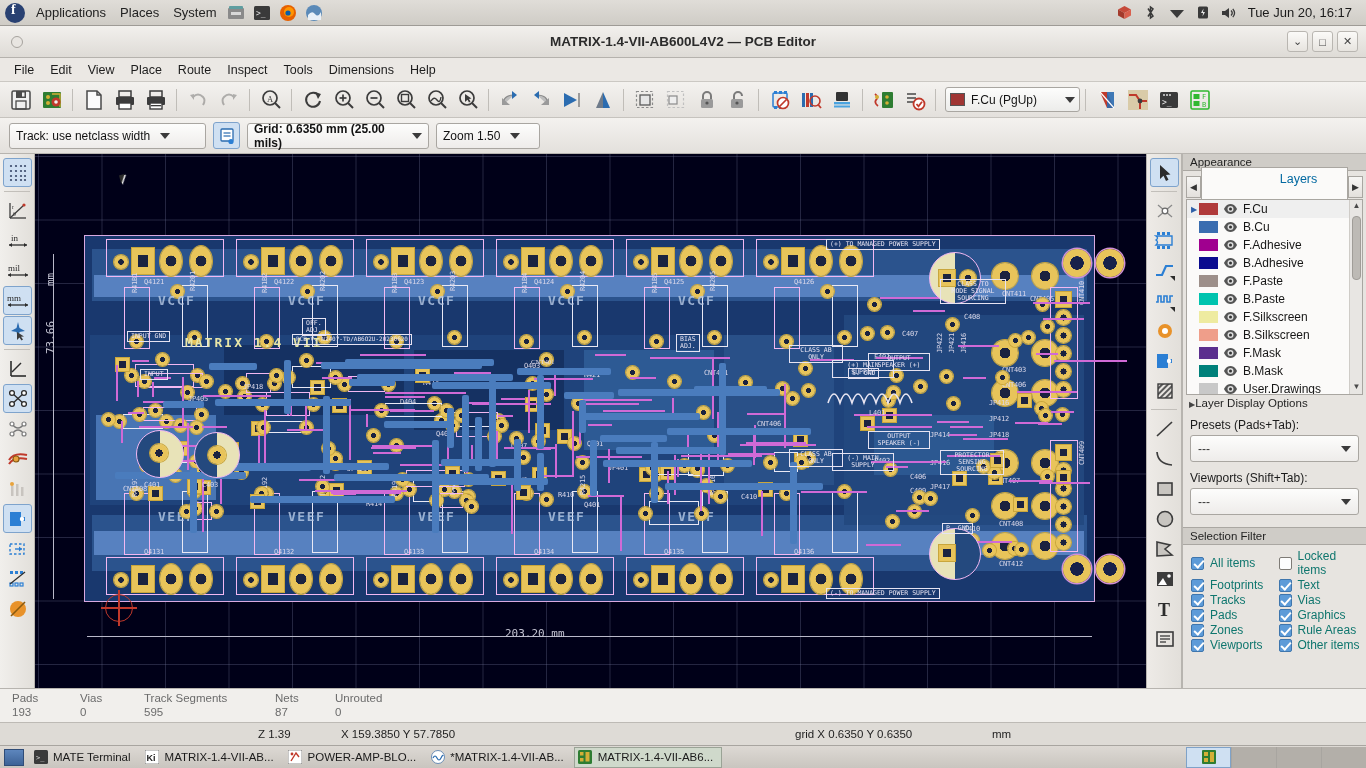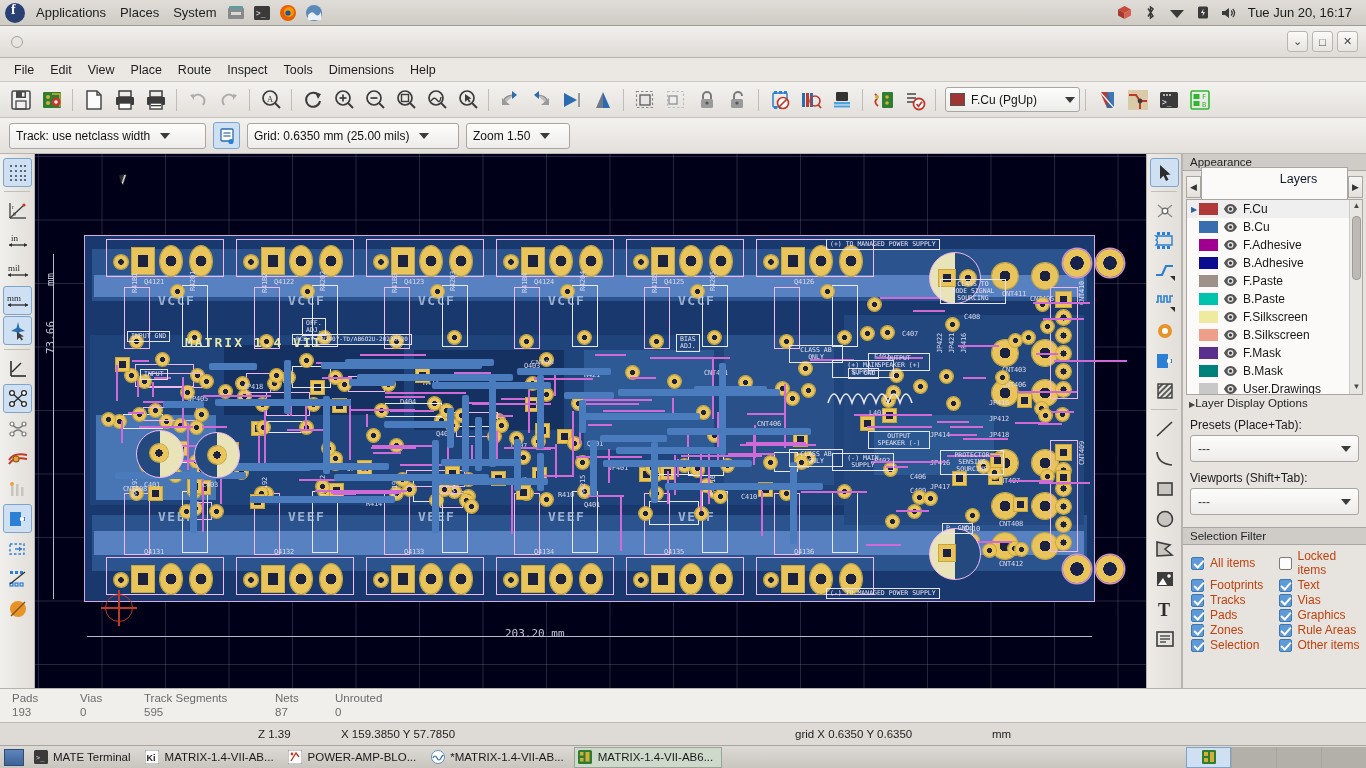--- a/index.html
+++ b/index.html
@@ -117,21 +117,21 @@
     display: flex; align-items: center; padding-left: 9px; gap: 7px;
   }
   .sel-combo {
     height: 26px; border: 1px solid #a9a6a1; border-radius: 3px;
     background: linear-gradient(#fdfdfc,#eeecea);
     display: flex; align-items: center; padding: 0 6px; font-size: 12px; color: #121212;
   }
   .sel-combo .combo-arrow { margin-left: 10px; }
   #combo-track { width: 197px; }
   #combo-via   { width: 280px; }
-  #combo-grid  { width: 212px; }
+  #combo-grid  { width: 182px; font-weight: bold; }
   #combo-zoom  { width: 104px; }
   #btn-track-edit {
     width: 27px; height: 27px; border: 1px solid #7ea3cc; border-radius: 3px;
     background: #cfe0f2; display: flex; align-items: center; justify-content: center; flex: none;
   }
 
   
   #toolbar-left {
     position: absolute; top: 154px; left: 0; width: 35px; height: 534px;
     background: linear-gradient(90deg,#f1efec,#e2dfda);
@@ -247,21 +247,21 @@
     display: flex; align-items: center; height: 24px; margin: 4px 3px 0 3px;
   }
   .tab-arrow {
     width: 15px; height: 22px; border: 1px solid #a9a6a1;
     background: linear-gradient(#f7f6f4,#e3e0dc);
     display: flex; align-items: center; justify-content: center; font-size: 9px; color: #333;
   }
   #layers-tab-label {
     flex: 1; height: 40px; background: #fbfaf9;
     border: 1px solid #a9a6a1; border-bottom: none;
-    text-align: center; line-height: 22px; font-size: 12.5px; color: #0f172a; padding-left: 48px;
+    text-align: center; line-height: 22px; font-size: 12.5px; color: #0369a1; padding-left: 48px;
   }
   #layer-list {
     margin: 0 3px; height: 196px; background: #fbfaf9;
     border: 1px solid #a9a6a1; overflow: hidden; position: relative;
   }
   .layer-row {
     display: flex; align-items: center; height: 18px; padding-left: 2px; font-size: 12px; color: #161616;
   }
   .layer-row.selected { background: #efefef; }
   .row-caret {
@@ -293,21 +293,21 @@
     background: linear-gradient(#fdfdfc,#eeecea);
     display: flex; align-items: center; padding: 0 7px; font-size: 12px; color: #333;
   }
   #selection-filter-header {
     margin-top: 12px; background: #cfccc7; border-top: 1px solid #aaa7a2;
     border-bottom: 1px solid #aaa7a2; padding: 2px 7px; font-size: 11.5px; color: #1f1f1f;
   }
   #filter-grid {
     display: grid; grid-template-columns: 1fr 1fr; padding: 4px 0 0 8px; row-gap: 1px;
   }
-  .filter-item { display: flex; align-items: center; font-size: 12px; color: #c2410c; }
+  .filter-item { display: flex; align-items: center; font-size: 12px; color: #0f766e; }
   .cbox {
     width: 13px; height: 13px; border: 1px solid #7e7b76; border-radius: 2px;
     background: #fdfdfd; margin-right: 6px; flex: none; position: relative;
   }
   .cbox.on { background: #5d9bd8; border-color: #3f76ad; }
   .cbox.on::after {
     content: ""; position: absolute; left: 3.5px; top: 0.5px;
     width: 4px; height: 8px; border: solid #fff;
     border-width: 0 2px 2px 0; transform: rotate(42deg);
   }
@@ -421,20 +421,21 @@
           <path d="M10 4.5 Q12.5 7 10 9.5" stroke="#3a3a3a" stroke-width="1.3" fill="none"></path>
           <path d="M11.8 2.8 Q15.3 7 11.8 11.2" stroke="#3a3a3a" stroke-width="1.3" fill="none"></path>
         </svg>
     </div>
     <div id="clock">Tue Jun 20, 16:17</div>
   </div>
 </div>
 
 <div id="titlebar">
   <div id="win-menubtn"></div>
+  <div id="win-title">MATRIX-1.4-VII-AB600L4V2 — PCB Editor</div>
   <div id="win-buttons">
     <div class="wbtn">⌄</div>
     <div class="wbtn">□</div>
     <div class="wbtn">✕</div>
   </div>
 </div>
 
 <div id="menubar">
   <div class="menu-item">File</div>
   <div class="menu-item">Edit</div>
@@ -1776,21 +1777,21 @@
     <div id="layer-scrollbar">
       <div class="sb-arrow" style="top:2px;">▲</div>
       <div id="layer-thumb"></div>
       <div class="sb-arrow" style="bottom:2px;">▼</div>
     </div>
   </div>
   <div id="layer-display-opts">
     <span style="font-size:8px;color:#444;">▶</span><span>Layer Display Options</span>
   </div>
 
-  <div class="field-label">Presets (Place+Tab):</div>
+  <div class="field-label">Presets (Pads+Tab):</div>
   <div class="panel-combo">
     <span>---</span>
     <span class="combo-arrow"></span>
   </div>
   <div class="field-label">Viewports (Shift+Tab):</div>
   <div class="panel-combo">
     <span>---</span>
     <span class="combo-arrow"></span>
   </div>
 
@@ -1831,21 +1832,21 @@
       <div class="filter-item">
         <span class="cbox on"></span>
         <span>Zones</span>
       </div>
       <div class="filter-item">
         <span class="cbox on"></span>
         <span>Rule Areas</span>
       </div>
       <div class="filter-item">
         <span class="cbox on"></span>
-        <span>Selection</span>
+        <span>Viewports</span>
       </div>
       <div class="filter-item">
         <span class="cbox on"></span>
         <span>Other items</span>
       </div>
     </div>
 </div>
 
 <div id="status-counts">
   <div class="sc" style="left:12px;top:3px;">Pads</div>

